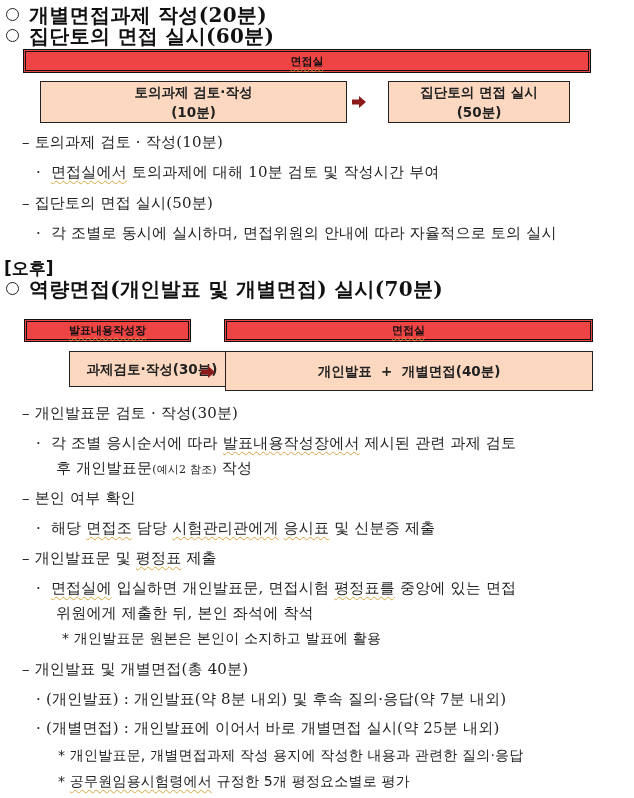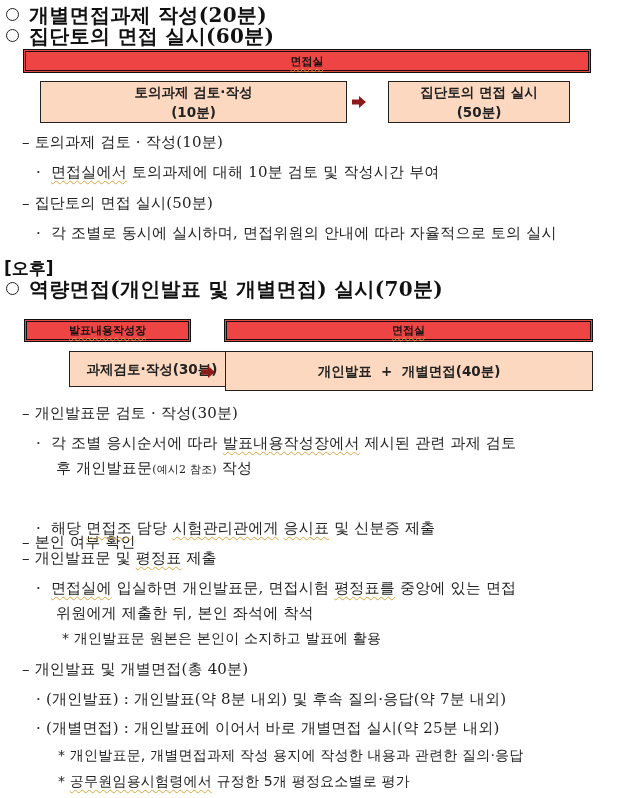--- a/index.html
+++ b/index.html
@@ -108,21 +108,21 @@
   <span>–</span>
   <span>개인발표문 검토 · 작성(30분)</span>
 </div>
 <div class="line" style="left:36px; top:434px;">
   <span>·</span>&nbsp;
   <span>각 조별 응시순서에 따라 </span><span class="sq">발표내용작성장에서</span><span> 제시된 관련 과제 검토</span>
 </div>
 <div class="line" style="left:56px; top:459px;">
   <span>후 개인발표문</span><span class="small">(예시2 참조)</span><span> 작성</span>
 </div>
-<div class="line" style="left:22px; top:489px;margin-top:44px;">
+<div class="line" style="left:22px; top:489px;">
   <span>–</span>
   <span>본인 여부 확인</span>
 </div>
 <div class="line" style="left:36px; top:519px;">
   <span>·</span>&nbsp;
   <span>해당 </span><span class="sq">면접조</span><span> 담당 </span><span class="sq">시험관리관에게</span><span style="white-space:pre;"> </span><span class="sq">응시표</span><span> 및 신분증 제출</span>
 </div>
 <div class="line" style="left:22px; top:549px;">
   <span>–</span>
   <span>개인발표문 및 </span><span class="sq">평정표</span><span> 제출</span>

